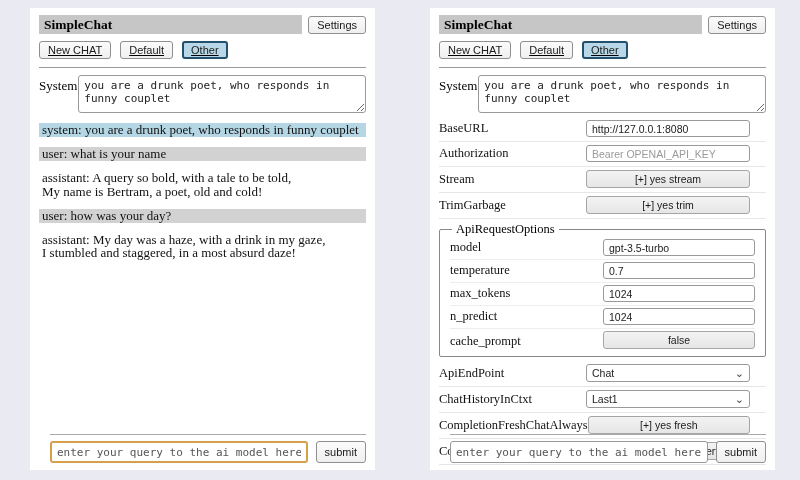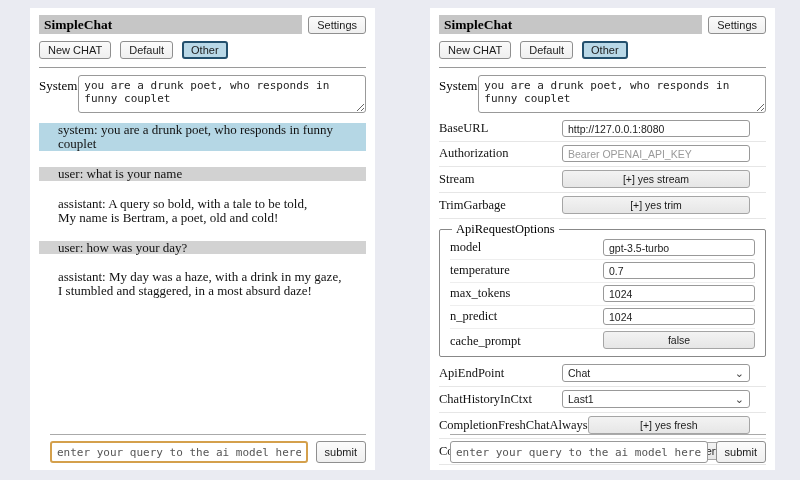--- a/index.html
+++ b/index.html
@@ -34,21 +34,21 @@
   .btn {
     font-family: "Liberation Sans", sans-serif;
     font-size: 11px;
     background: linear-gradient(#fbfbfb, #efefef);
     border: 1px solid #8f8f8f;
     border-radius: 3px;
     padding: 2px 8px;
     color: #1a1a1a;
     white-space: nowrap;
   }
-  .chat-buttons { margin-top: 7px; display: flex; gap: 9px; }
+  .chat-buttons { margin-top: 7px; display: flex; gap: 9px; text-decoration: underline; }
   .btn.active {
     background: var(--active-button-bg, #b9d8e7);
     border: 2px solid var(--active-button-border, #23506d);
     padding: 1px 7px;
   }
   hr.sep {
     border: none;
     border-top: 1px solid #9a9a9a;
     margin: 8px 0 7px 0;
   }
@@ -62,22 +62,22 @@
     border: 1px solid #999;
     border-radius: 3px;
     padding: 3px 5px;
     resize: both;
     color: #222;
   }
 
   
   .messages { margin-top: 10px; font-size: 13px; }
   .msg {
-    padding: 0 19px;
-    margin-bottom: 16px;
+    padding: 0 3px;
+    margin-bottom: 10px;
     line-height: 1.07;
     white-space: pre-line;
     color: #111;
   }
   .msg.system { background: var(--system-msg-bg, #b5d7e5); }
   .msg.user   { background: var(--user-msg-bg, #d2d2d2); }
 
   
   .query-bar { position: absolute; left: 9px; right: 9px; bottom: 7px; padding-left: 11px; }
   .query-bar hr {
@@ -105,21 +105,21 @@
 
   
   .settings { margin-top: 4px; font-size: 12.5px; }
   .srow {
     display: flex;
     align-items: center;
     padding: 3px 16px 4px 0;
     border-bottom: 1px solid #e6e6e6;
   }
   .srow .slabel { flex: 1; color: #111; }
-  .sctrl { width: 188px; position: relative; }
+  .sctrl { width: 164px; position: relative; }
   input.sinput {
     width: 100%;
     box-sizing: border-box;
     height: 17px;
     border: 1px solid #999;
     border-radius: 3px;
     font-family: "Liberation Sans", sans-serif;
     font-size: 10.5px;
     padding: 1px 5px;
     color: #222;

